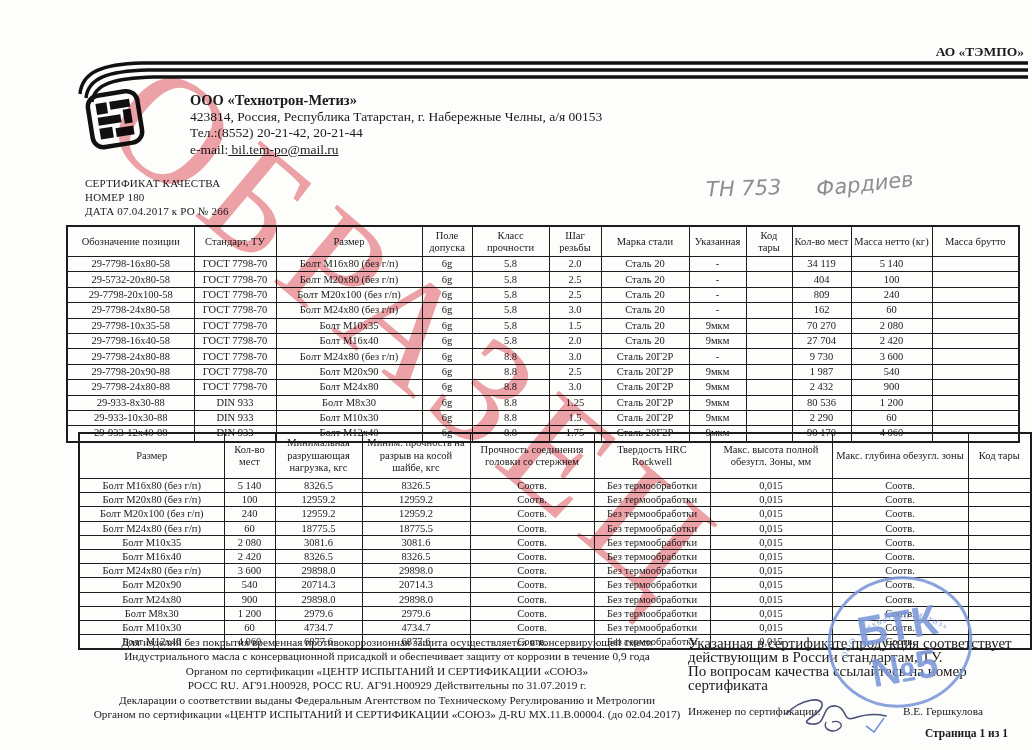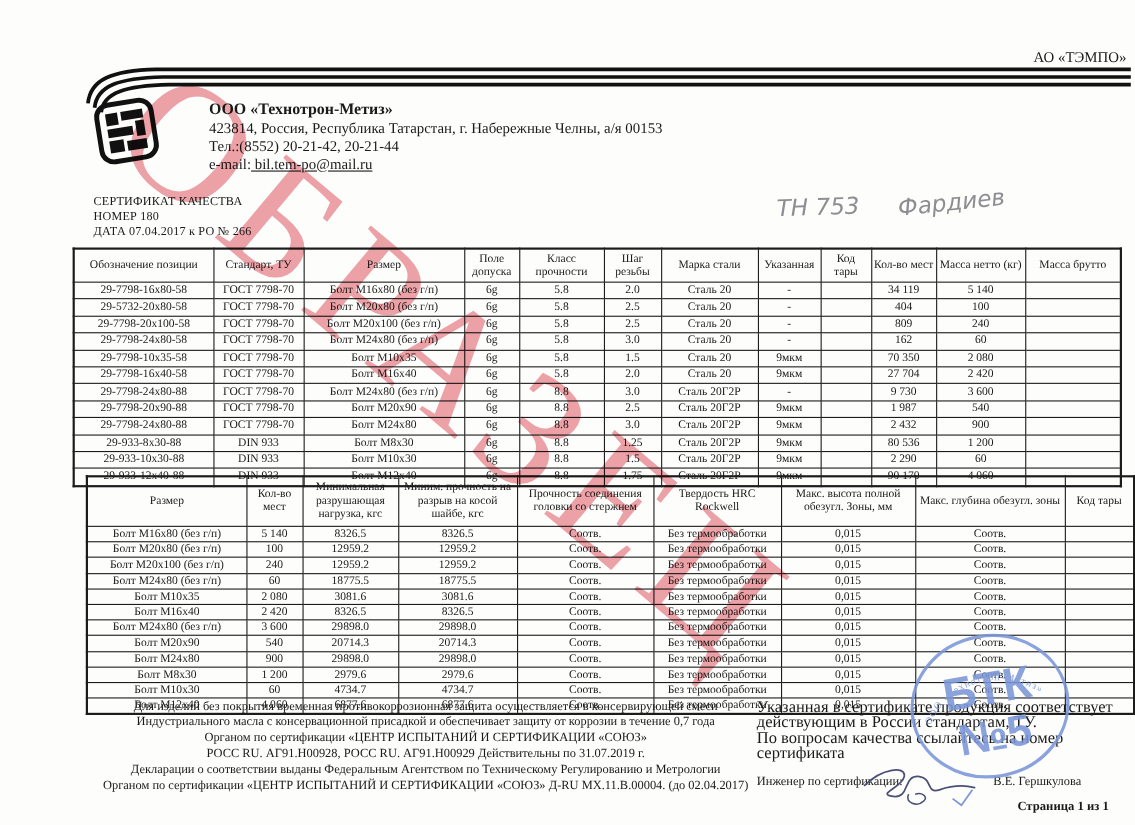--- a/index.html
+++ b/index.html
@@ -1,20 +1,20 @@
 <!DOCTYPE html>
 <html lang="ru"><head>
 <meta charset="utf-8">
 <style>
   html,body{margin:0;padding:0;}
   body{width:1032px;height:750px;background:#f3f3f1;font-family:"Liberation Serif","DejaVu Serif",serif;}
   .page{position:relative;width:1032px;height:750px;background:#fdfdfc;overflow:hidden;color:#1a1a1a;}
 
   
-  .org-right{position:absolute;top:44px;right:8px;font-weight:normal;font-size:13.5px;}
+  .org-right{position:absolute;top:44px;right:8px;font-weight:bold;font-size:13.5px;}
   .swoosh{position:absolute;left:76px;top:56px;}
   .logo{position:absolute;left:84px;top:86px;}
   .company{position:absolute;left:190px;top:92px;font-size:13.5px;line-height:16.5px;}
   .company .c-name{font-weight:bold;font-size:14.5px;}
   .company .email u{text-decoration:underline;}
   .certinfo{position:absolute;left:85px;top:176px;font-size:11px;line-height:14px;letter-spacing:.2px;}
 
   
   .handnote{position:absolute;left:706px;top:174px;color:#8e8e92;font-family:"DejaVu Sans",sans-serif;font-style:italic;font-size:21px;transform:rotate(-2deg);}
   .handnote .hn2{margin-left:28px;transform:rotate(-4deg);display:inline-block;}
@@ -179,21 +179,21 @@
         <tr>
           <td>29-7798-10x35-58</td>
           <td>ГОСТ 7798-70</td>
           <td>Болт М10х35</td>
           <td>6g</td>
           <td>5.8</td>
           <td>1.5</td>
           <td>Сталь 20</td>
           <td>9мкм</td>
           <td></td>
-          <td>70 350</td>
+          <td>70 270</td>
           <td>2 080</td>
           <td></td>
         </tr>
         <tr>
           <td>29-7798-16x40-58</td>
           <td>ГОСТ 7798-70</td>
           <td>Болт М16х40</td>
           <td>6g</td>
           <td>5.8</td>
           <td>2.0</td>
@@ -447,21 +447,21 @@
           <td>Без термообработки</td>
           <td>0,015</td>
           <td>Соотв.</td>
           <td></td>
         </tr>
       </tbody>
   </table>
 
   <div class="foot-left">
       <div>Для изделий без покрытия временная противокоррозионная защита осуществляется в консервирующей смеси</div>
-      <div>Индустриального масла с консервационной присадкой и обеспечивает защиту от коррозии в течение 0,7 года</div>
+      <div>Индустриального масла с консервационной присадкой и обеспечивает защиту от коррозии в течение 0,9 года</div>
       <div>Органом по сертификации «ЦЕНТР ИСПЫТАНИЙ И СЕРТИФИКАЦИИ «СОЮЗ»</div>
       <div>РОСС RU. АГ91.Н00928,  РОСС RU. АГ91.Н00929 Действительны по 31.07.2019 г.</div>
       <div>Декларации о соответствии выданы Федеральным Агентством по Техническому Регулированию и Метрологии</div>
       <div>Органом по сертификации «ЦЕНТР ИСПЫТАНИЙ И СЕРТИФИКАЦИИ «СОЮЗ» Д-RU MX.11.В.00004. (до 02.04.2017)</div>
     </div>
 
   <div class="foot-right">
       <div>Указанная в сертификате продукция соответствует</div>
       <div>действующим в России стандартам, ТУ.</div>
       <div>По вопросам качества ссылайтесь на номер сертификата</div>

